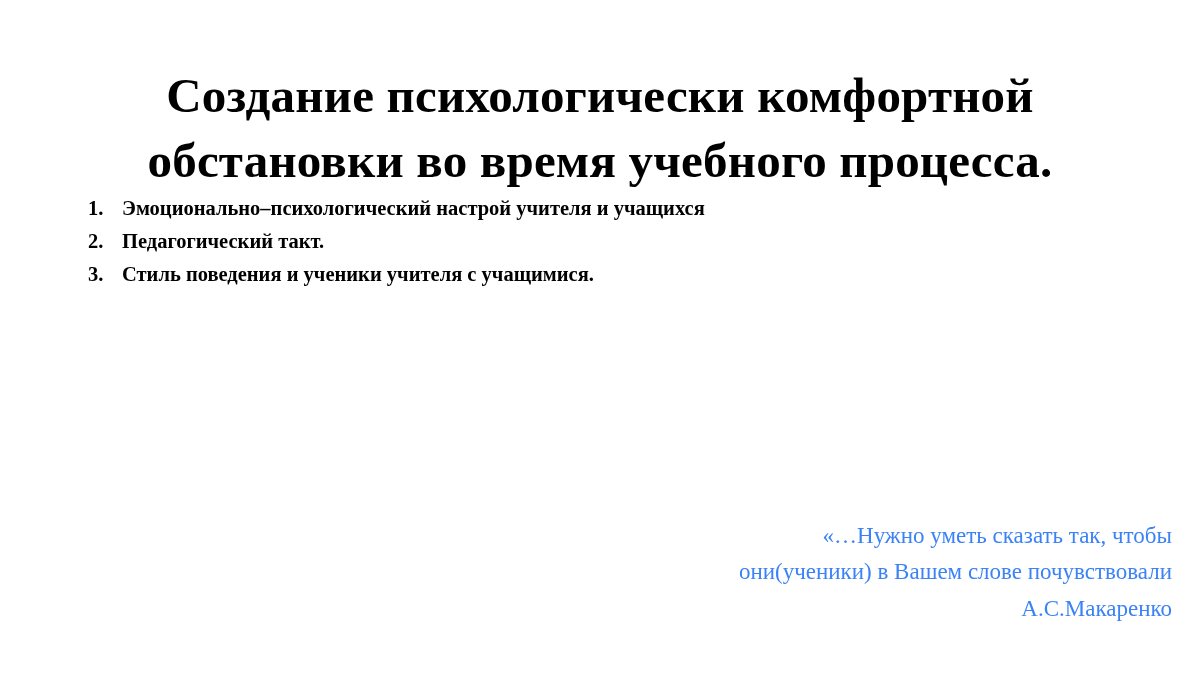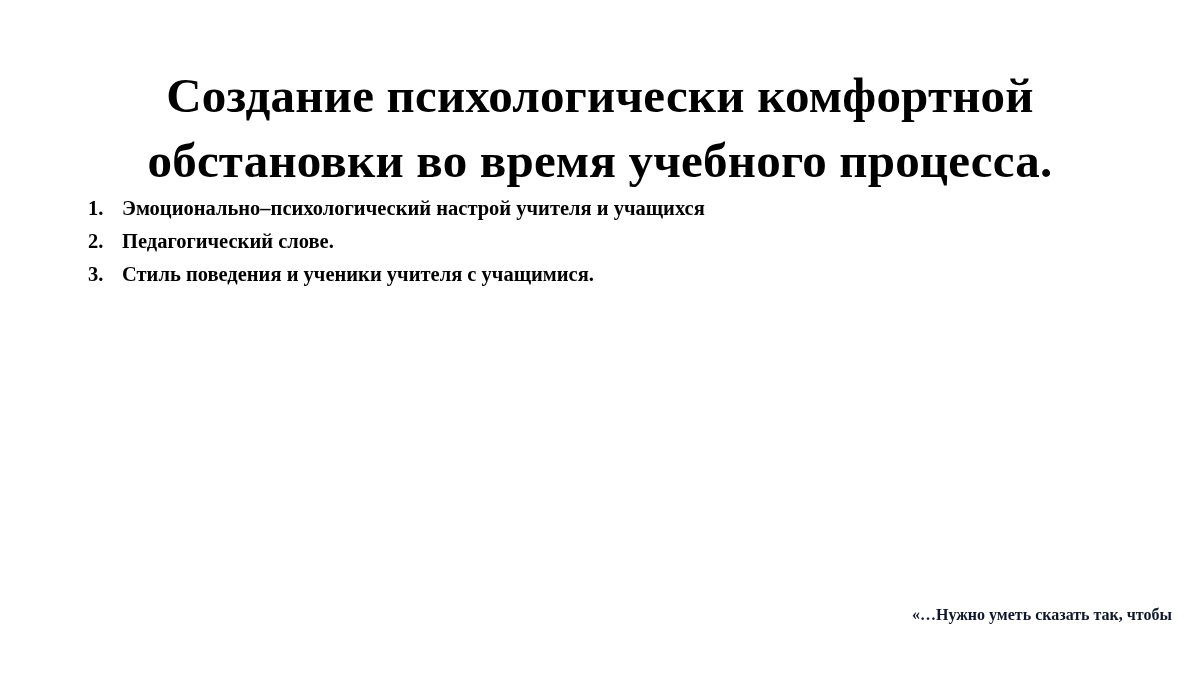--- a/index.html
+++ b/index.html
@@ -60,24 +60,24 @@
   .numbered-list .txt {
     flex: 1 1 auto;
   }
   .quote-block {
     position: absolute;
     right: 28px;
     bottom: 48px;
     width: 600px;
     text-align: right;
     font-family: "Liberation Serif", serif;
-    font-weight: bold;
-    font-size: 16px;
+    font-weight: normal;
+    font-size: 23px;
     line-height: 1.58;
-    color: #0f172a;
+    color: #3b82f6;
   }
   .quote-line {
     display: block;
     white-space: nowrap;
   }
   .quote-author {
     display: block;
     white-space: nowrap;
   }
 </style>
@@ -88,25 +88,27 @@
 
   <h1 class="slide-title">Создание психологически комфортной обстановки во время учебного процесса.</h1>
 
   <ul class="numbered-list">
     <li>
       <span class="num">1.</span>
       <span class="txt">Эмоционально–психологический настрой учителя и учащихся</span>
     </li>
     <li>
       <span class="num">2.</span>
-      <span class="txt">Педагогический слове.</span>
+      <span class="txt">Педагогический такт.</span>
     </li>
     <li>
       <span class="num">3.</span>
       <span class="txt">Стиль поведения и ученики учителя с учащимися.</span>
     </li>
   </ul>
 
   <div class="quote-block">
     <span class="quote-line">«…Нужно уметь сказать так, чтобы</span>
+    <span class="quote-line">они(ученики) в Вашем слове почувствовали</span>
+    <span class="quote-author">А.С.Макаренко</span>
   </div>
 
 </div>
 
 </body></html>

